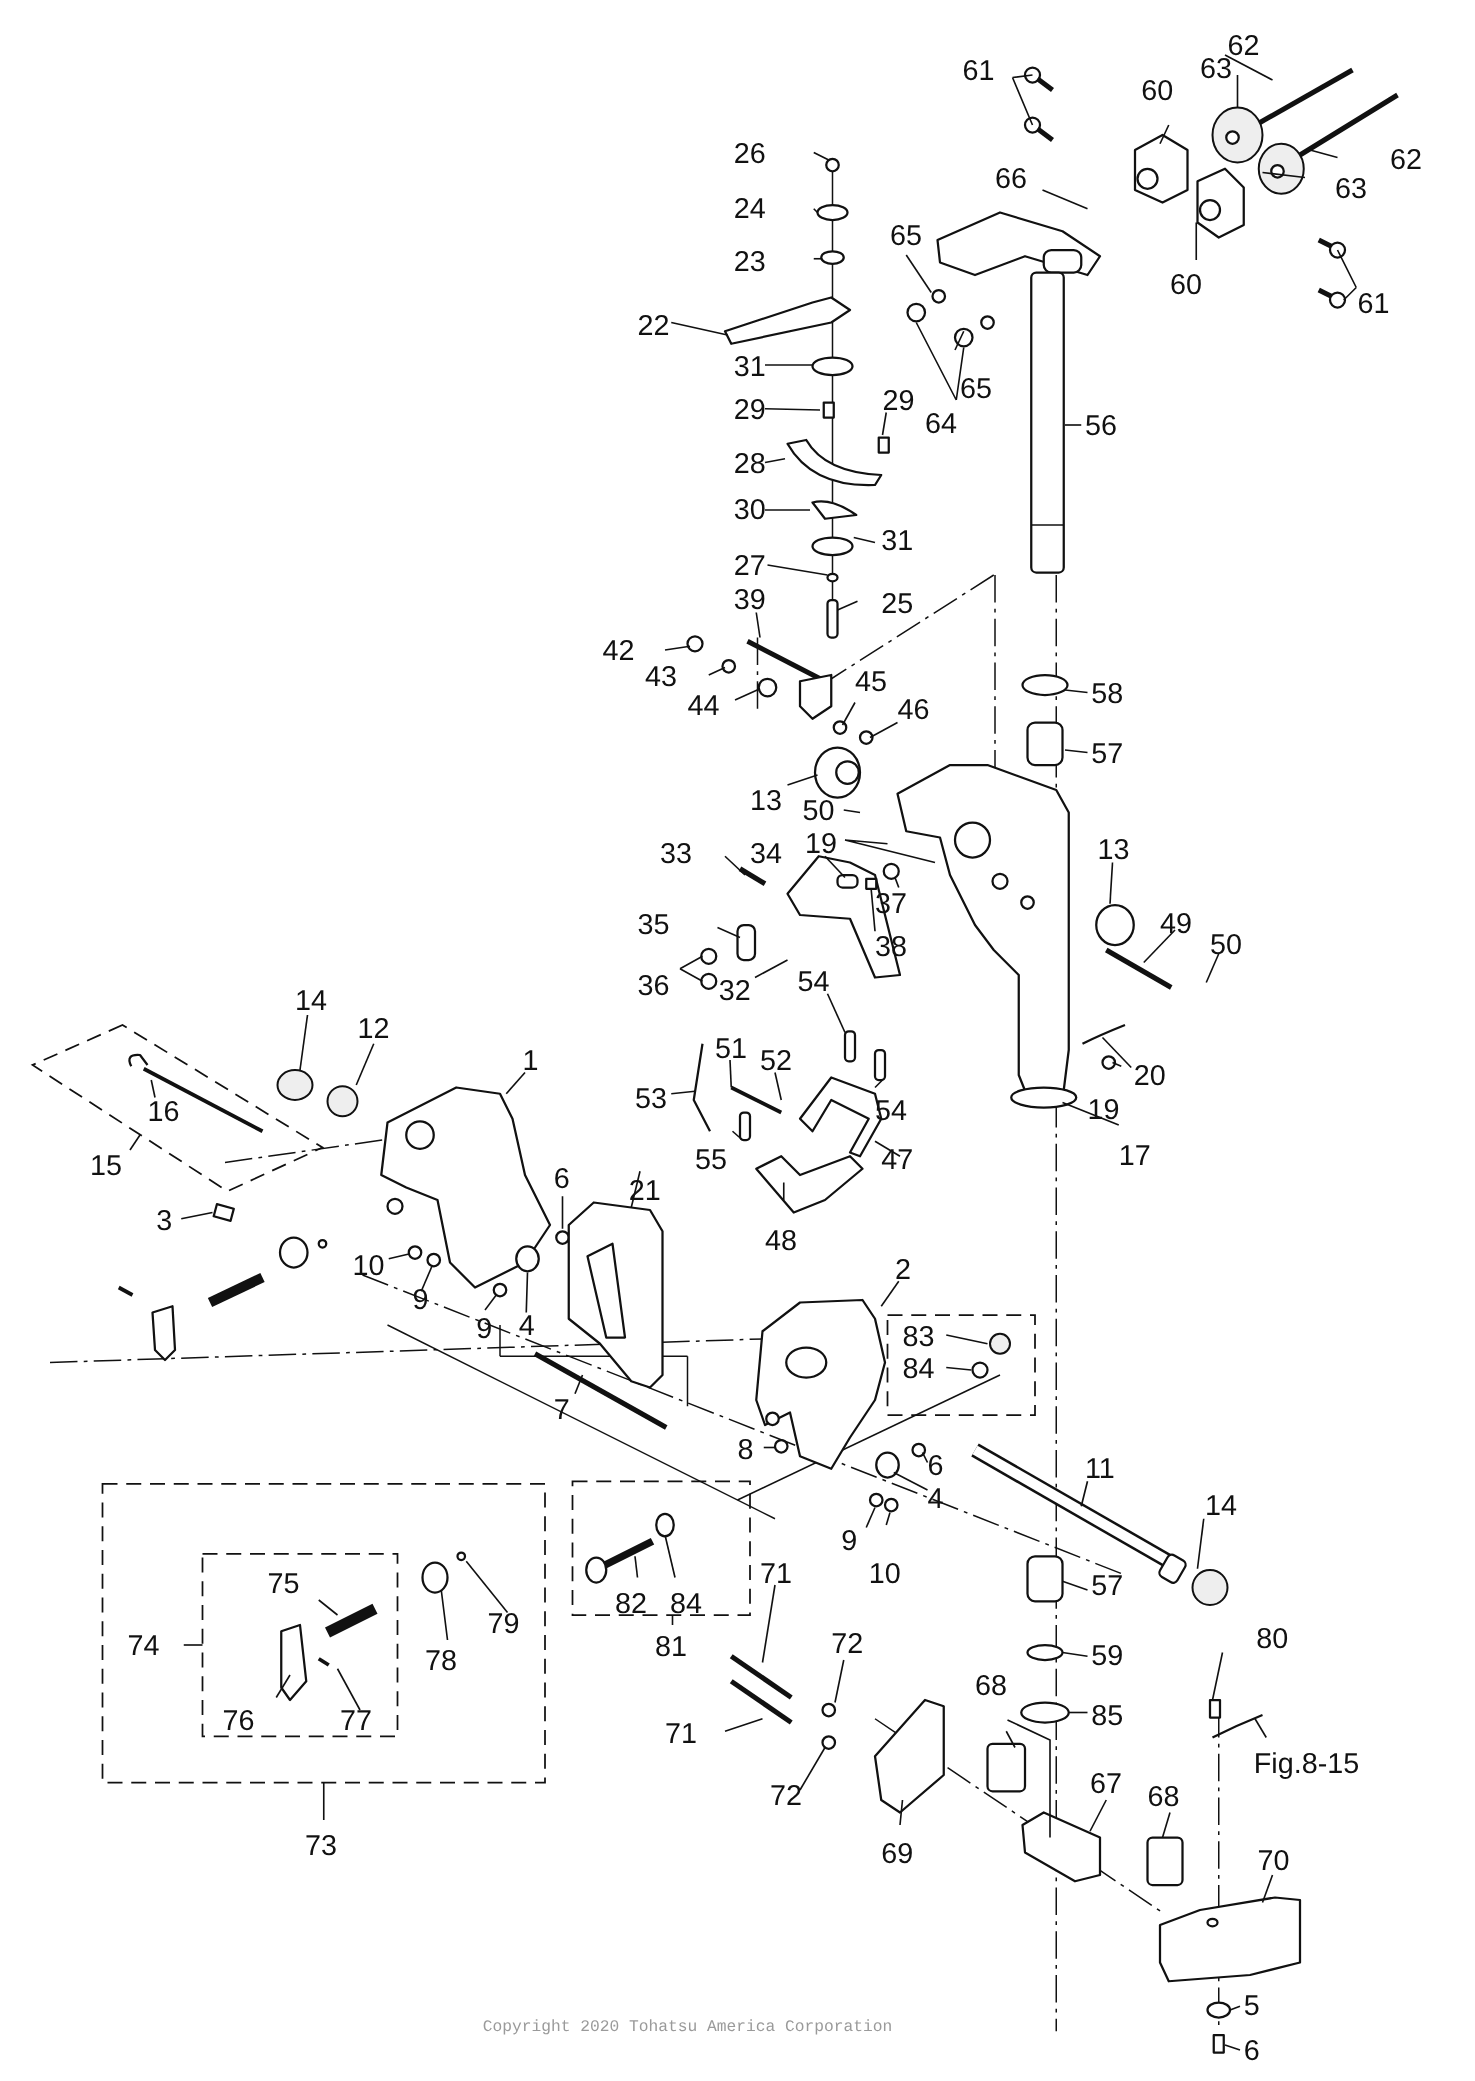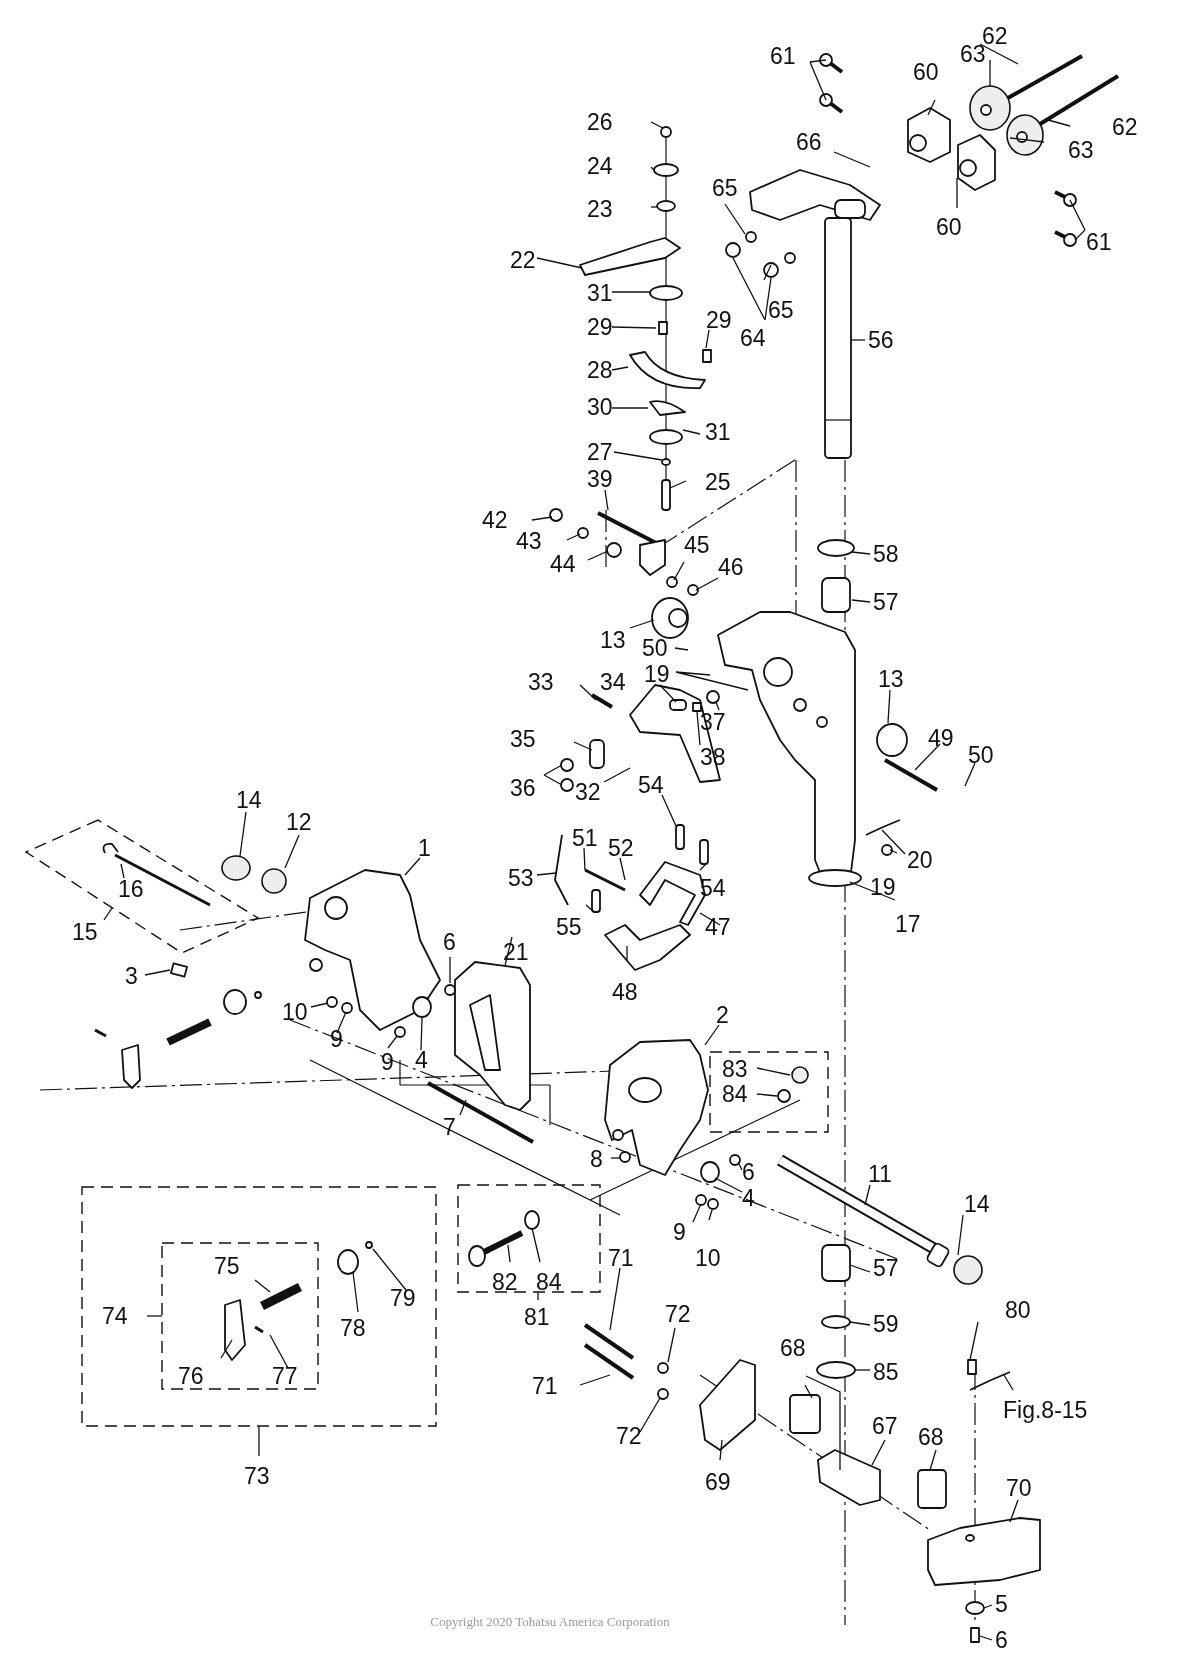--- a/index.html
+++ b/index.html
@@ -5,21 +5,21 @@
   html, body { margin: 0; padding: 0; background: #ffffff; }
   body { width: 1180px; height: 1665px; position: relative; overflow: hidden; font-family: "Liberation Sans", sans-serif; }
   #diagram { position: absolute; left: 0; top: 0; width: 1180px; height: 1665px; }
   .lbl { font-family: "Liberation Sans", sans-serif; font-size: 23px; fill: #111; }
   .lead { stroke: #111; stroke-width: 1.3; fill: none; }
   .axis { stroke: #111; stroke-width: 1.2; fill: none; stroke-dasharray: 22 5 3 5; }
   .dash { stroke: #111; stroke-width: 1.4; fill: none; stroke-dasharray: 12 7; }
   .part { stroke: #111; stroke-width: 1.8; fill: #fff; stroke-linejoin: round; }
   .partg { stroke: #111; stroke-width: 1.6; fill: #eee; stroke-linejoin: round; }
   .thin { stroke: #111; stroke-width: 1.2; fill: none; }
-  .copyright { position: absolute; left: 0; width: 1100px; top: 1614px; text-align: center; font-size: 13px; color: #9a9a9a; font-family: Liberation Serif, serif; }
+  .copyright { position: absolute; left: 0; width: 1100px; top: 1614px; text-align: center; font-size: 13px; color: #9a9a9a; font-family: Liberation Mono, monospace; }
 </style>
 </head>
 <body>
 
 <svg id="diagram" viewBox="0 0 1180 1665" xmlns="http://www.w3.org/2000/svg">
 
   <g>
     <path class="dash" d="M 98 820 L 26 852 L 182 953 L 258 918 Z"></path>
   </g>
   <path class="dash" d="M 710 1052 L 828 1052 L 828 1132 L 710 1132 Z"></path>

